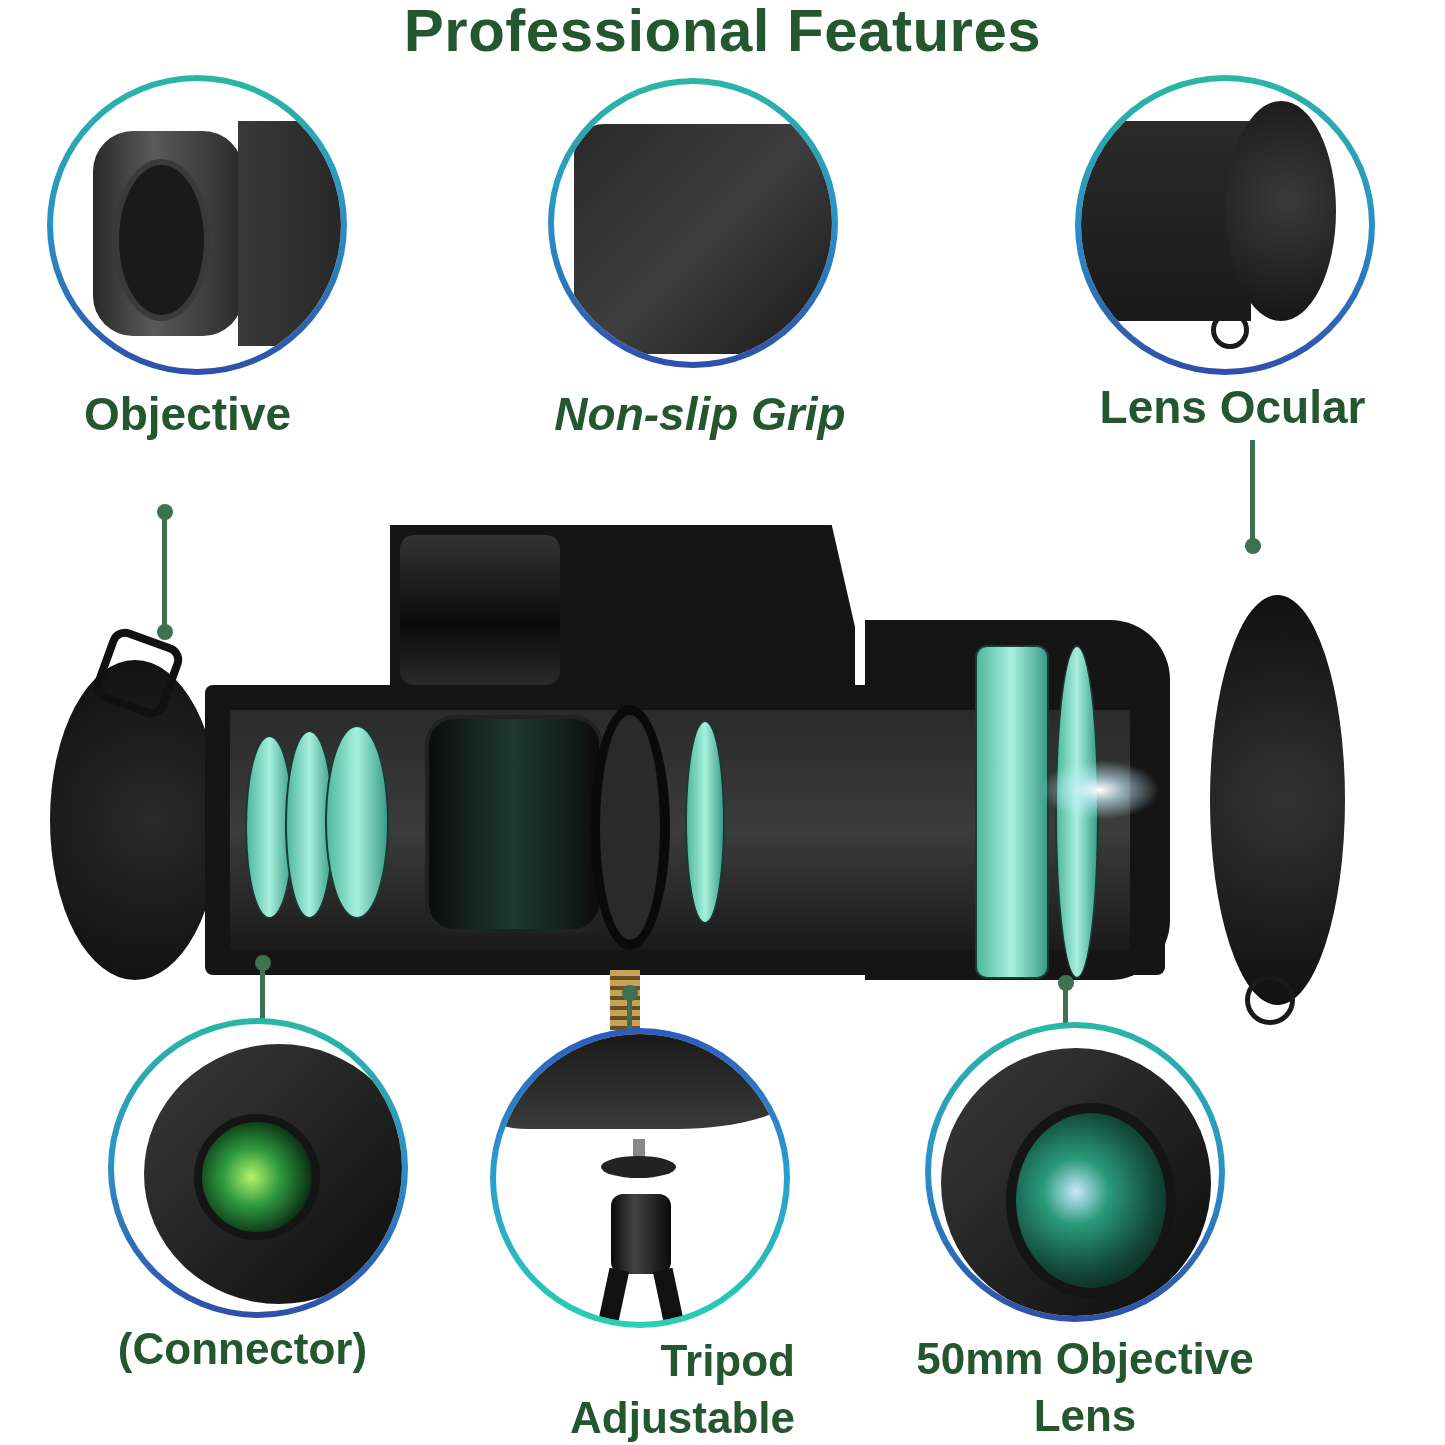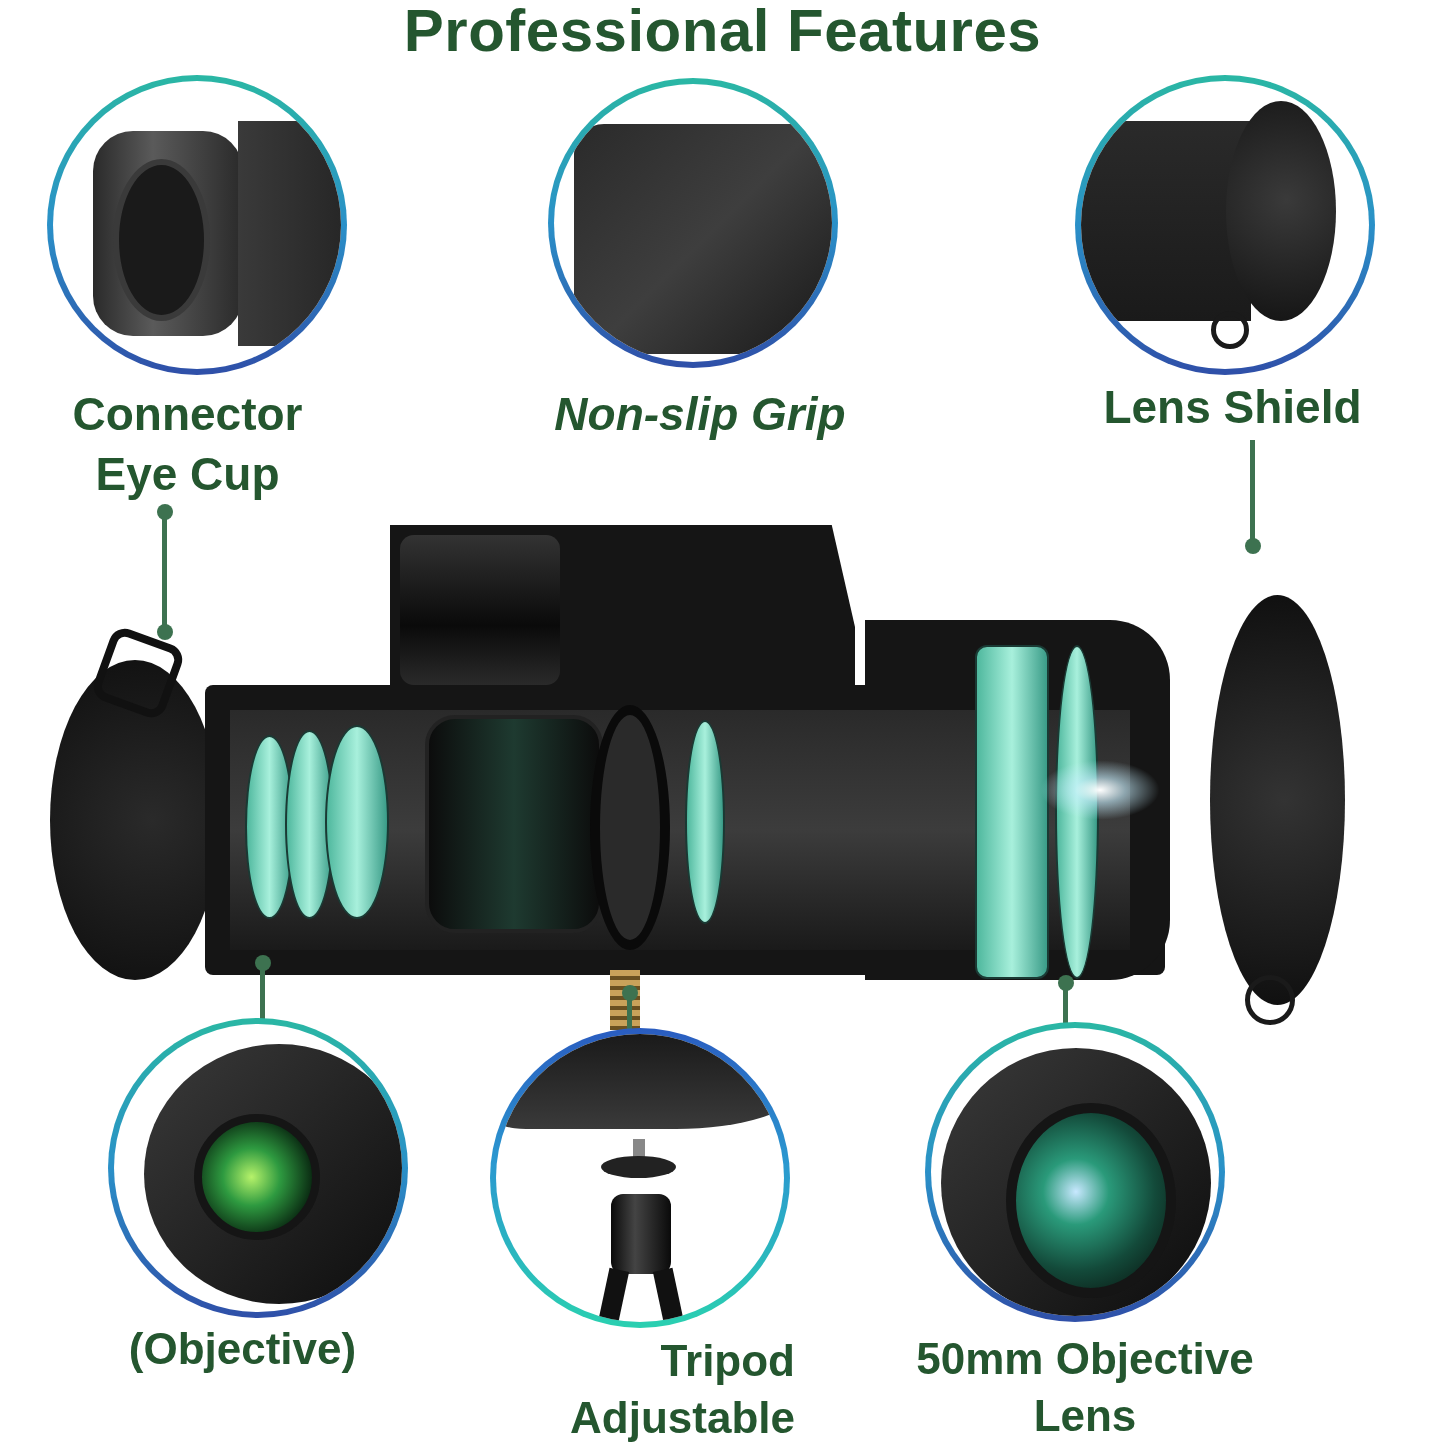--- a/index.html
+++ b/index.html
@@ -22,39 +22,38 @@
 <div class="title">Professional Features</div>
 
 <div class="circle ring-down" style="left:47px;top:75px;width:300px;height:300px;">
   <div class="inner">
     <div style="position:absolute;left:40px;top:50px;width:150px;height:205px;border-radius:40px;background:linear-gradient(90deg,#2a2a2a,#5a5a5a 40%,#2a2a2a);"></div>
     <div style="position:absolute;left:60px;top:78px;width:85px;height:150px;border-radius:50%;background:#1a1a1a;border:6px solid #3a3a3a;"></div>
     <div style="position:absolute;left:185px;top:40px;width:130px;height:225px;background:linear-gradient(90deg,#3a3a3a,#222);"></div>
   </div>
 </div>
 <div class="label" style="left:30px;top:385px;width:315px;font-size:46px;">
-  <div>Connector</div>
-  <div>Eye Cup</div>
+  <div>Objective</div>
 </div>
 
 <div class="circle ring-down" style="left:548px;top:78px;width:290px;height:290px;">
   <div class="inner">
     <div style="position:absolute;left:20px;top:40px;width:260px;height:230px;background:linear-gradient(135deg,#2a2a2a,#3e3e3e 50%,#181818);border-radius:30px 0 0 0;"></div>
   </div>
 </div>
 <div class="label" style="left:520px;top:385px;width:360px;font-size:46px;font-style:italic;">Non-slip Grip</div>
 
 <div class="circle ring-down" style="left:1075px;top:75px;width:300px;height:300px;">
   <div class="inner">
     <div style="position:absolute;left:0;top:40px;width:170px;height:200px;background:linear-gradient(180deg,#2a2a2a,#1a1a1a);"></div>
     <div style="position:absolute;left:145px;top:20px;width:110px;height:220px;border-radius:50%;background:radial-gradient(circle at 55% 45%,#3a3a3a,#121212);"></div>
     <div style="position:absolute;left:130px;top:230px;width:28px;height:28px;border-radius:50%;border:5px solid #1a1a1a;"></div>
   </div>
 </div>
-<div class="label" style="left:1060px;top:378px;width:345px;font-size:46px;">Lens Shield</div>
+<div class="label" style="left:1060px;top:378px;width:345px;font-size:46px;">Lens Ocular</div>
 
 <div class="pin-line" style="left:162px;top:512px;height:120px;"></div>
 <div class="pin-dot" style="left:157px;top:504px;"></div>
 <div class="pin-dot" style="left:157px;top:624px;"></div>
 
 <div class="pin-line" style="left:1250px;top:440px;height:110px;"></div>
 <div class="pin-dot" style="left:1245px;top:538px;"></div>
 
 <div class="scope" style="left:45px;top:520px;width:1300px;height:480px;">
   <div style="position:absolute;left:5px;top:140px;width:170px;height:320px;border-radius:50%;background:radial-gradient(circle at 60% 50%,#2a2a2a,#0e0e0e);"></div>
@@ -85,21 +84,21 @@
 <div class="pin-line" style="left:1063px;top:985px;height:40px;"></div>
 <div class="pin-dot" style="left:1058px;top:975px;"></div>
 
 <div class="circle ring-down" style="left:108px;top:1018px;width:300px;height:300px;">
   <div class="inner">
     <div style="position:absolute;left:30px;top:20px;width:270px;height:260px;border-radius:50%;background:linear-gradient(135deg,#3a3a3a,#0c0c0c);"></div>
     <div style="position:absolute;left:80px;top:90px;width:110px;height:110px;border-radius:50%;background:radial-gradient(circle at 45% 50%,#b6f26a 0%,#2e9a40 35%,#0a2a12 75%);border:8px solid #151515;"></div>
   </div>
 </div>
 <div class="label" style="left:5px;top:1320px;width:475px;font-size:44px;">
-  <div>(Objective)</div>
+  <div>(Connector)</div>
 </div>
 
 <div class="circle ring-up" style="left:490px;top:1028px;width:300px;height:300px;">
   <div class="inner">
     <div style="position:absolute;left:0;top:0;width:300px;height:95px;background:linear-gradient(180deg,#1a1a1a,#3a3a3a);border-radius:0 0 40% 10%;"></div>
     <div style="position:absolute;left:137px;top:105px;width:12px;height:20px;background:#888;"></div>
     <div style="position:absolute;left:105px;top:122px;width:75px;height:22px;border-radius:50%;background:#222;"></div>
     <div style="position:absolute;left:115px;top:160px;width:60px;height:80px;border-radius:12px;background:linear-gradient(90deg,#0a0a0a,#444 40%,#0a0a0a);"></div>
     <div style="position:absolute;left:105px;top:235px;width:20px;height:80px;background:#111;transform:rotate(12deg);"></div>
     <div style="position:absolute;left:165px;top:235px;width:20px;height:80px;background:#111;transform:rotate(-12deg);"></div>

